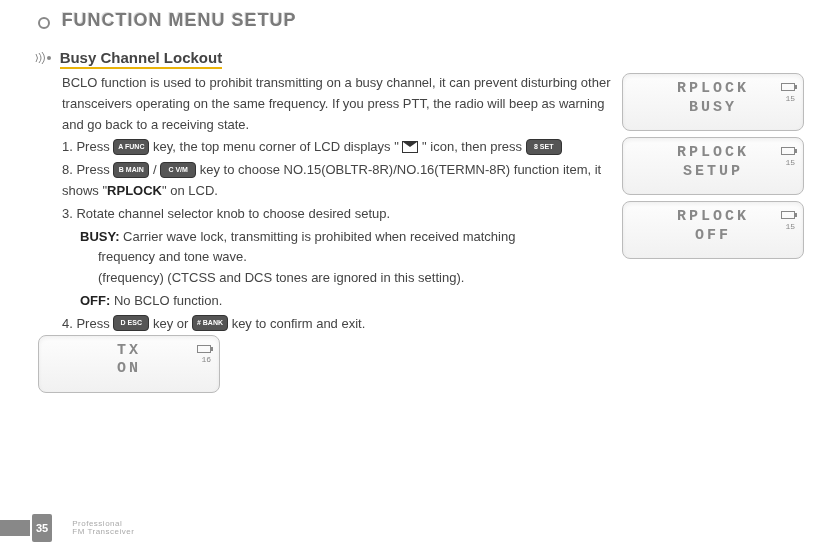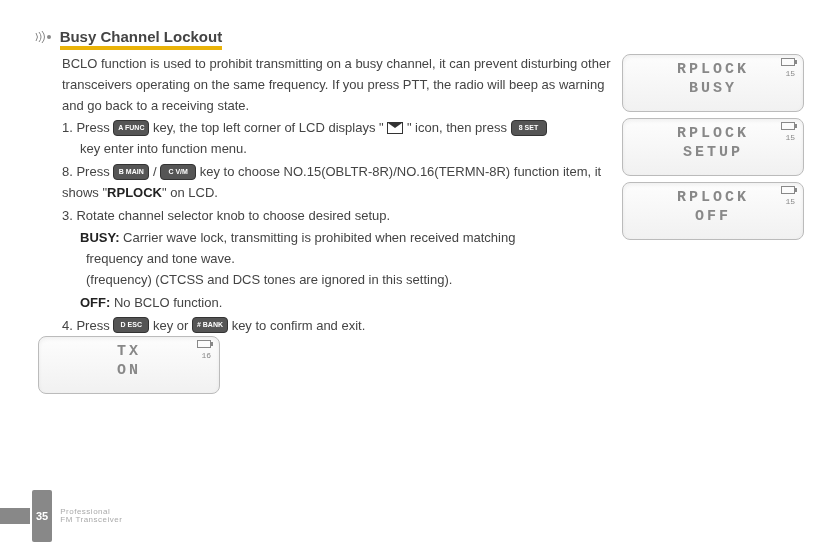--- a/index.html
+++ b/index.html
@@ -31,21 +31,21 @@
     height: 8px;
     border: 2px solid #888;
     border-radius: 50%;
     margin-right: 8px;
     vertical-align: middle;
   }
   .section-title {
     font-size: 15px;
     font-weight: bold;
     color: #444;
-    border-bottom: 4px solid #eab308;
+    border-bottom: 2px solid #eab308;
     padding-bottom: 1px;
     margin: 0 0 4px 0;
     display: inline-block;
   }
   .wave {
     display: inline-block;
     vertical-align: middle;
     margin-right: 4px;
     color: #888;
   }
@@ -54,21 +54,21 @@
     margin-left: -4px;
   }
   .body-text {
     margin-left: 24px;
     line-height: 1.6;
     color: #444;
   }
   .body-text p { margin: 0 0 2px 0; }
   .li { margin-top: 2px; }
   .sub { margin-left: 18px; }
-  .sub2 { margin-left: 24px; }
+  .sub2 { margin-left: 36px; }
   .key {
     display: inline-block;
     min-width: 30px;
     height: 14px;
     line-height: 14px;
     font-size: 8px;
     font-weight: bold;
     text-align: center;
     color: #fff;
     background: #555;
@@ -125,21 +125,21 @@
     font-size: 15px;
     letter-spacing: 3px;
     color: #888;
     line-height: 1.25;
     text-align: center;
     font-weight: bold;
   }
   .lcd-corner {
     position: absolute;
     right: 8px;
-    top: 3px;
+    top: 9px;
     font-size: 8px;
     color: #888;
     text-align: right;
     line-height: 1.1;
     font-family: "Courier New", monospace;
   }
   .batt {
     display: inline-block;
     width: 12px; height: 6px;
     border: 1px solid #888;
@@ -163,36 +163,40 @@
   .footer-bar {
     width: 30px;
     height: 16px;
     background: #888;
   }
   .page-num {
     background: #888;
     color: #fff;
     font-weight: bold;
     font-size: 11px;
-    padding: 20px 4px;
+    padding: 8px 4px;
     margin-left: 2px;
     border-radius: 2px;
   }
   .footer-text {
     font-size: 8px;
     color: #aaa;
     line-height: 1.05;
-    margin-left: 8px;
+    margin-left: 20px;
     letter-spacing: 0.5px;
   }
 </style>
 </head>
 <body>
 
 <div class="page">
+  <div>
+    <span class="bullet"></span>
+    <span class="page-title">FUNCTION MENU SETUP</span>
+  </div>
 
   <div class="section-header">
     <span class="wave">
       <svg width="18" height="14" viewBox="0 0 18 14">
           <g stroke="#888" stroke-width="1" fill="none">
             <path d="M2 3 Q5 7 2 11"></path>
             <path d="M5 2 Q9 7 5 12"></path>
             <path d="M8 1 Q13 7 8 13"></path>
           </g>
           <circle cx="15" cy="7" r="2" fill="#888"></circle>
@@ -201,25 +205,24 @@
     <span class="section-title">Busy Channel Lockout</span>
   </div>
 
   <div class="content-wrap">
     <div class="content-left body-text">
       <p>BCLO function is used to prohibit transmitting on a busy channel, it can prevent disturbing other transceivers operating on the same frequency. If you press PTT, the radio will beep as warning and go back to a receiving state.</p>
 
       <div class="li">
         <span>1. Press </span>
         <span class="key key-small">A FUNC</span>
-        <span> key, the top left corner of LCD displays " </span>
+        <span> key, the top menu corner of LCD displays " </span>
         <span class="mail-icon"></span>
         <span> "  icon, then press </span>
         <span class="key key-small">8 SET</span>
-        <div class="sub"> key enter into function menu.</div>
       </div>
 
       <div class="li">
         <span>8. Press </span>
         <span class="key key-small">B MAIN</span>
         <span> / </span>
         <span class="key key-small">C V/M</span>
         <span> key  to choose NO.15(OBLTR-8R)/NO.16(TERMN-8R) function item, it shows "</span><span class="strong">RPLOCK</span><span>" on LCD.</span>
       </div>
 

